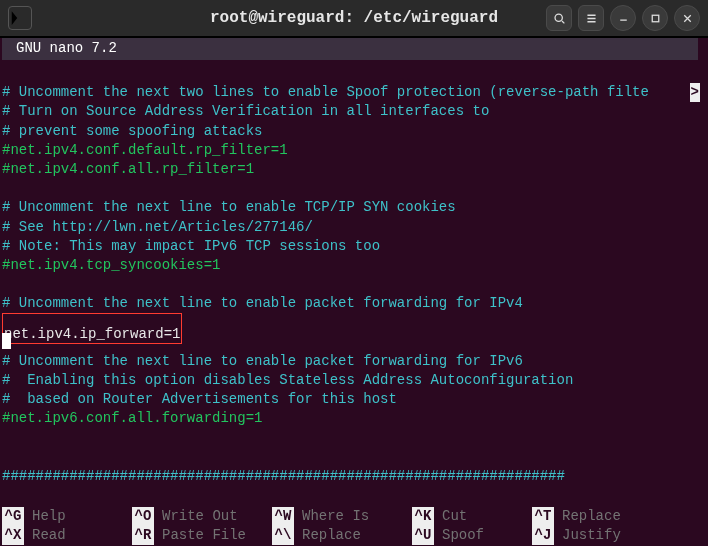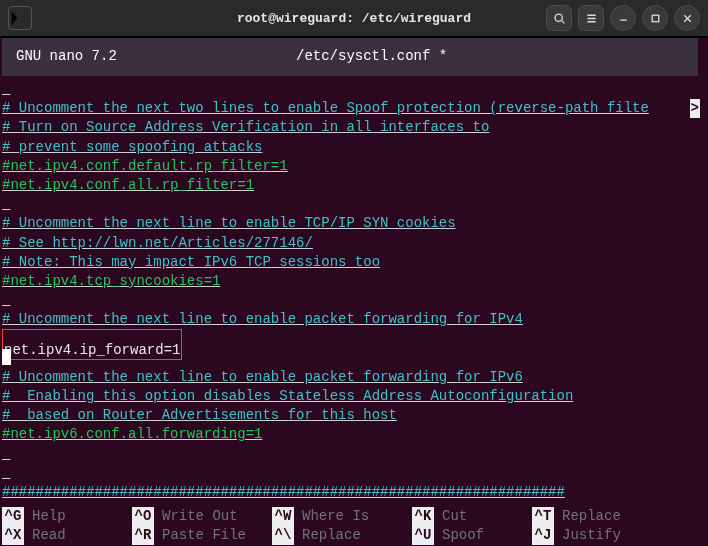--- a/index.html
+++ b/index.html
@@ -9,21 +9,21 @@
     overflow: hidden;
     font-family: Consolas, "Liberation Mono", Menlo, monospace;
     background: #000;
   }
   .titlebar {
     height: 36px;
     background: #2a2a2a;
     display: flex;
     align-items: center;
     color: #ddd;
-    font-size: 13px;
+    font-size: 16px;
     position: relative;
   }
   .titlebar .left { display:flex; align-items:center; padding-left:8px; gap:6px;}
   .titlebar .ticon {
     width: 24px; height: 24px; border:1px solid #555; border-radius:4px;
     display:flex; align-items:center; justify-content:center; font-size:13px; color:#ccc;
   }
   .titlebar .title-text {
     position:absolute; left:0; right:0; text-align:center; pointer-events:none;
     font-weight:600; color:#e6e6e6;
@@ -42,31 +42,30 @@
     color: #cfcfcf;
     height: 510px;
     position: relative;
     font-size: 14px;
     line-height: 19.2px;
   }
   .headerbar {
     display:flex;
     color:#fff;
     background:#3b3040;
-    height:38px;
+    height:22px;
     align-items:center;
     margin: 2px 10px 0 2px;
     padding-left:14px;
   }
   .headerbar .app  { flex:0 0 auto; width:280px;}
   .headerbar .file { flex:0 0 auto;}
   .content {
     padding: 4px 2px 0 2px;
     white-space: pre;
-    text-decoration: underline;
   }
   .cmt { color:#3ec1c9; }
   .cmtd { color:#22c55e; }
   .plain { color:#e8e8e8; }
   .line { height:19.2px; }
   .hl {
     border:1.5px solid #ff3b30;
     display:inline-block;
     padding:12px 1px;
     height:31px;
@@ -138,21 +137,20 @@
       <svg viewBox="0 0 16 16">
           <path d="M4 4l8 8M12 4l-8 8"></path>
         </svg>
     </div>
   </div>
 </div>
 
 <div class="terminal">
   <div class="headerbar">
     <span class="app">GNU nano 7.2</span>
-    <span class="file">/etc/sysctl.conf *</span>
   </div>
   <div class="content" id="content"><div class="line">&nbsp;</div><div class="line"><span class="cmt"># Uncomment the next two lines to enable Spoof protection (reverse-path filte</span><span class="line-end-inv">&gt;</span></div><div class="line"><span class="cmt"># Turn on Source Address Verification in all interfaces to</span></div><div class="line"><span class="cmt"># prevent some spoofing attacks</span></div><div class="line"><span class="cmtd">#net.ipv4.conf.default.rp_filter=1</span></div><div class="line"><span class="cmtd">#net.ipv4.conf.all.rp_filter=1</span></div><div class="line">&nbsp;</div><div class="line"><span class="cmt"># Uncomment the next line to enable TCP/IP SYN cookies</span></div><div class="line"><span class="cmt"># See http://lwn.net/Articles/277146/</span></div><div class="line"><span class="cmt"># Note: This may impact IPv6 TCP sessions too</span></div><div class="line"><span class="cmtd">#net.ipv4.tcp_syncookies=1</span></div><div class="line">&nbsp;</div><div class="line"><span class="cmt"># Uncomment the next line to enable packet forwarding for IPv4</span></div><div class="line"><span class="plain hl">net.ipv4.ip_forward=1</span></div><div class="line"><span class="cursor-block"></span></div><div class="line"><span class="cmt"># Uncomment the next line to enable packet forwarding for IPv6</span></div><div class="line"><span class="cmt">#  Enabling this option disables Stateless Address Autoconfiguration</span></div><div class="line"><span class="cmt">#  based on Router Advertisements for this host</span></div><div class="line"><span class="cmtd">#net.ipv6.conf.all.forwarding=1</span></div><div class="line">&nbsp;</div><div class="line">&nbsp;</div><div class="line"><span class="hashrow">###################################################################</span></div></div>
   <div class="shortcuts" id="shortcuts" style="grid-template-columns: 130px 140px 140px 120px 120px;">
       <div class="sc">
         <span class="key">^G</span>
         <span class="lbl">Help</span>
       </div>
       <div class="sc">
         <span class="key">^O</span>
         <span class="lbl">Write Out</span>

